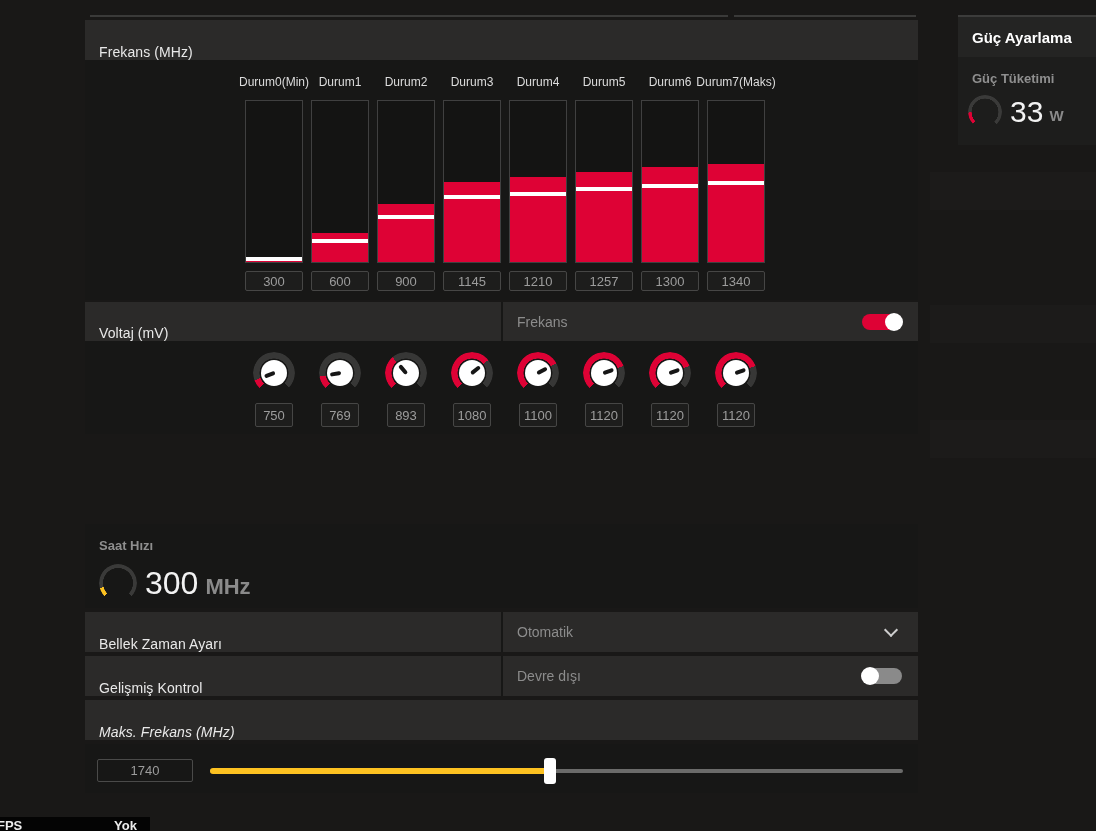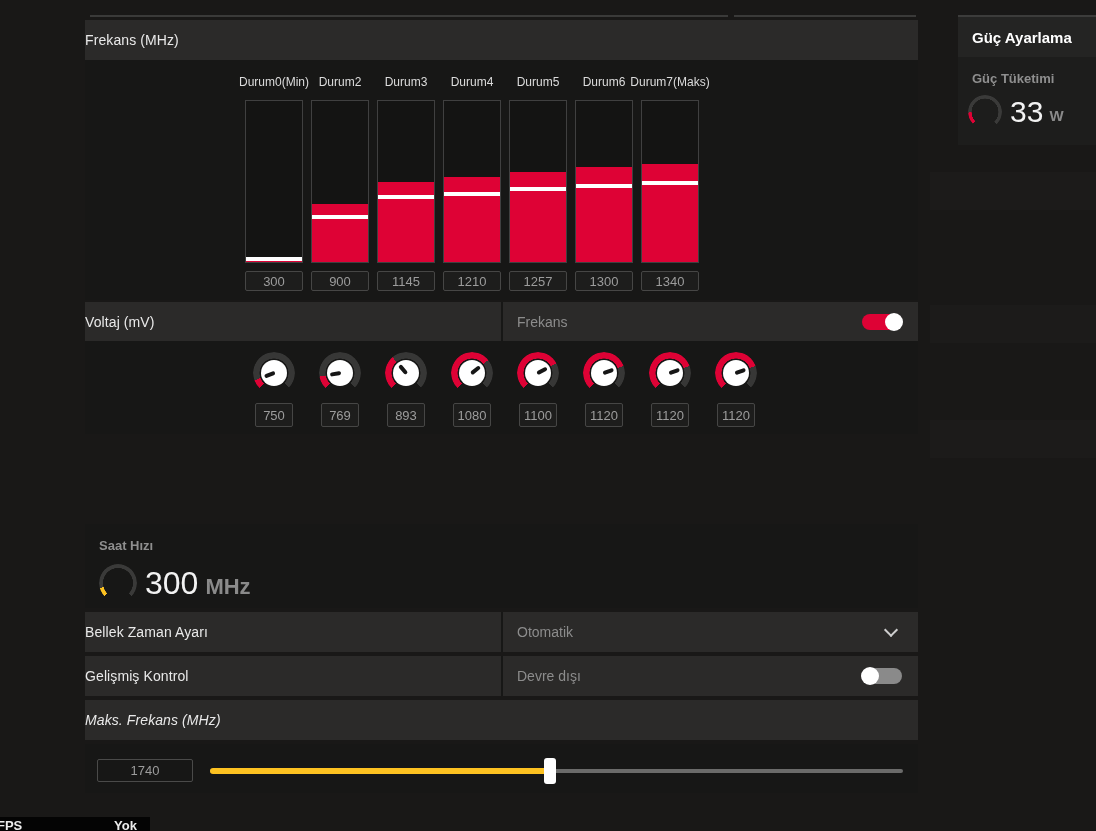--- a/index.html
+++ b/index.html
@@ -9,21 +9,21 @@
     background:#191817;
     font-family:"Liberation Sans", sans-serif;
     -webkit-font-smoothing:antialiased;
   }
   
   .bg-hint { position:absolute; background:rgba(255,255,255,0.015); }
   .topline { position:absolute; top:15px; height:2px; background:#3a3a39; }
 
   
   .panel-row { position:absolute; left:85px; width:833px; background:#2b2a29; display:flex; }
-  .row-cell-left { width:416px; display:flex; align-items:center; }
+  .row-cell-left { width:416px; display:flex; align-items:flex-end; padding-left:14px; }
   .row-divider { width:2px; background:#171716; }
   .row-cell-right { flex:1; position:relative; display:flex; align-items:center; padding-left:14px; }
   .row-title { font-size:14px; color:#e9e9e9; letter-spacing:0.1px; }
   .row-title.bold { font-weight:bold; color:#ffffff; }
   .row-value-muted { font-size:14px; color:#8c8c8c; }
   .panel-body { position:absolute; left:85px; width:833px; background:#171716; }
 
   
   .toggle { position:absolute; right:16px; top:50%; margin-top:-8px; width:40px; height:16px; border-radius:8px; cursor:pointer; }
   .toggle.on  { background:var(--red); }
@@ -114,20 +114,28 @@
     <div class="cols" id="freq-cols">
   <div class="state-col">
     <div class="state-label">Durum0(Min)</div>
     <div class="state-bar">
       <div class="state-fill" style="height: 3%;"></div>
       <div class="state-line" style="bottom: 0.5%;"></div>
     </div>
     <input class="val-box" value="300" style="">
   </div>
 
+  <div class="state-col">
+    <div class="state-label">Durum1</div>
+    <div class="state-bar">
+      <div class="state-fill" style="height: 18%;"></div>
+      <div class="state-line" style="bottom: 12%;"></div>
+    </div>
+    <input class="val-box" value="600" style="">
+  </div>
 
   <div class="state-col">
     <div class="state-label">Durum2</div>
     <div class="state-bar">
       <div class="state-fill" style="height: 36%;"></div>
       <div class="state-line" style="bottom: 27%;"></div>
     </div>
     <input class="val-box" value="900" style="">
   </div>
 

